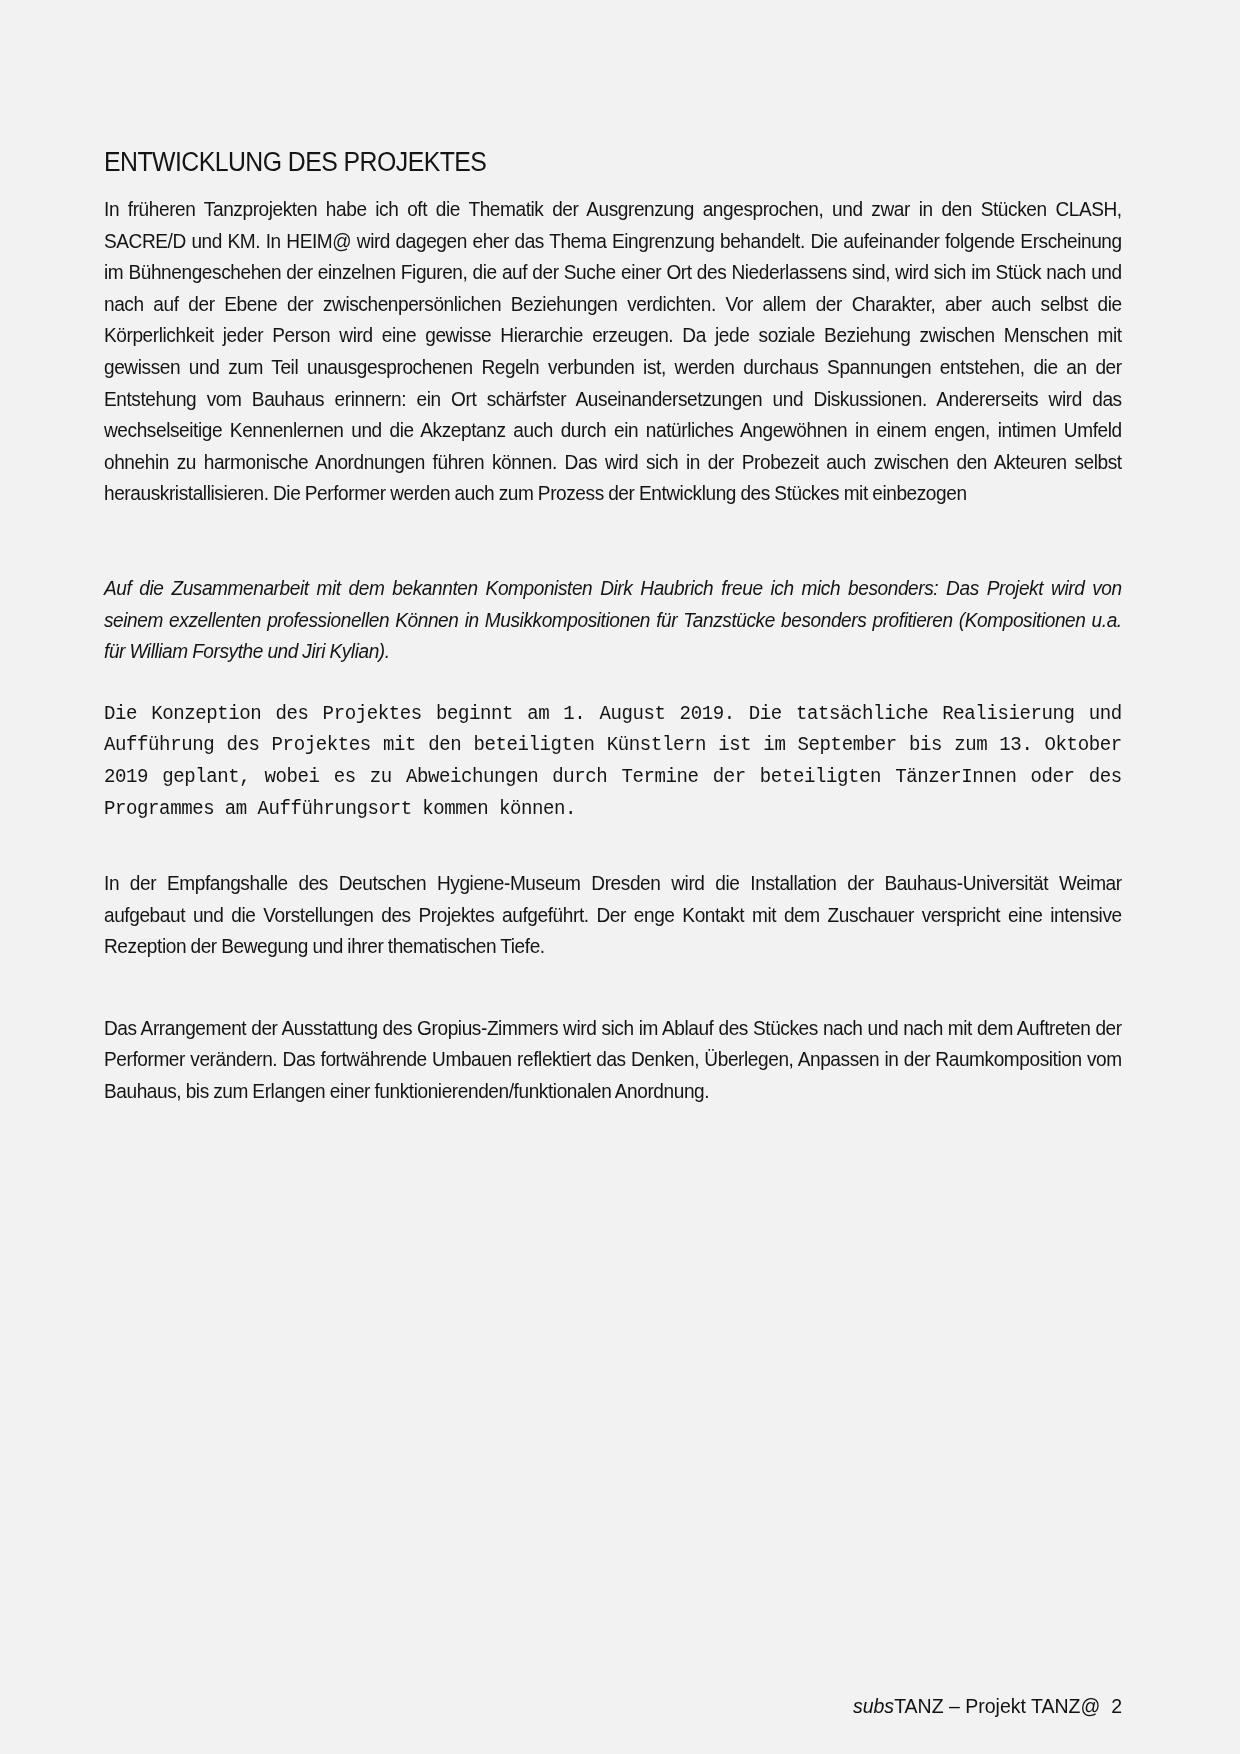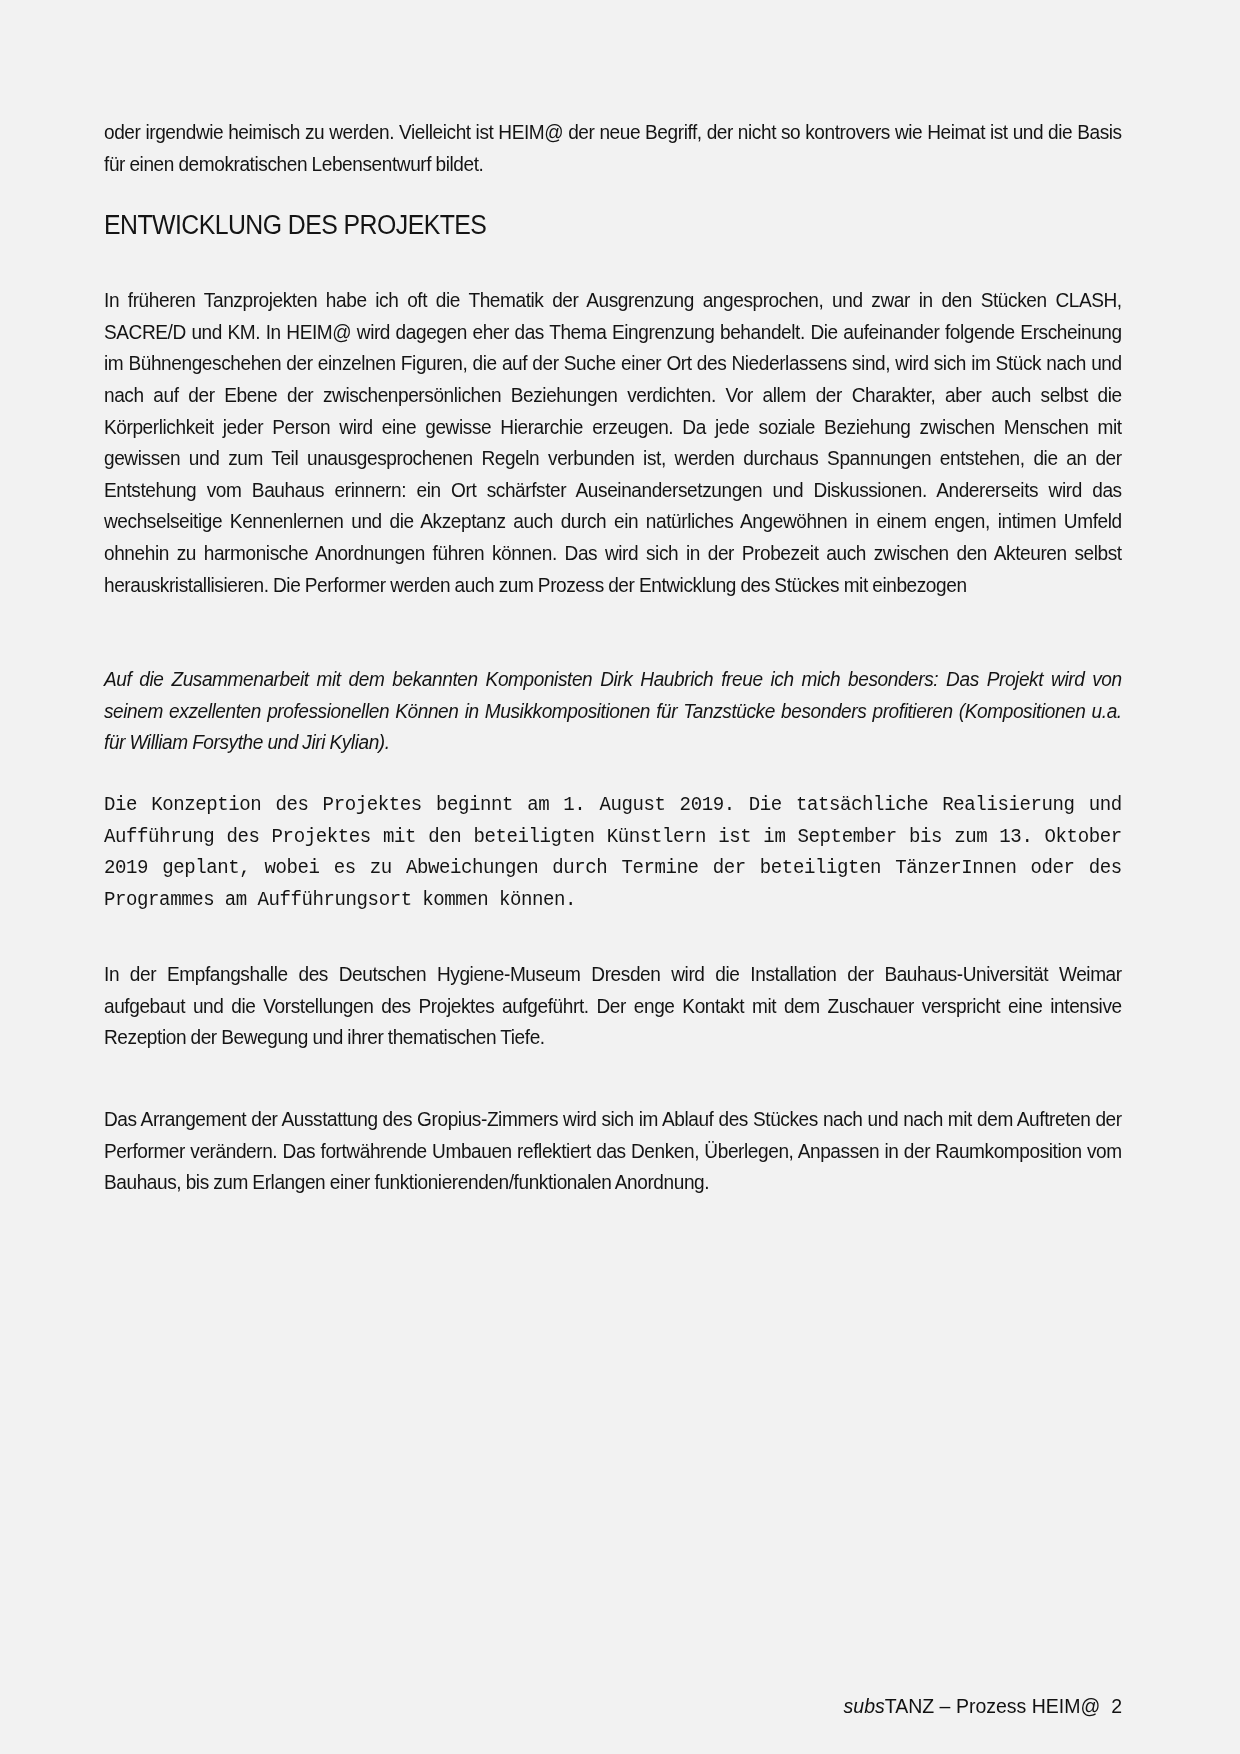--- a/index.html
+++ b/index.html
@@ -38,21 +38,21 @@
       font-size: 27px;
       font-weight: normal;
       letter-spacing: -0.6px;
       margin: 0;
       line-height: 34px;
       transform: scaleX(0.92);
       transform-origin: left center;
     }
     #p-intro { margin-top: 0; }
     #h-section { margin-top: 29px; }
-    #p1 { margin-top: 42px; }
+    #p1 { margin-top: 14px; }
     #p2 { margin-top: 63px; font-style: italic; }
     #p3 { margin-top: 31px; font-family: Liberation Mono, monospace; }
     #p4 { margin-top: 43px; }
     #p5 { margin-top: 50px; }
     .cond {
       display: block;
       transform: scaleX(0.93);
       transform-origin: left top;
       width: 107.5%;
     }
@@ -64,23 +64,20 @@
       font-size: 19.5px;
       color: #111;
       white-space: pre;
     }
     .footer .brand-italic { font-style: italic; margin-top: 16px; }
   </style>
 </head>
 <body>
 
 <div class="page">
-  <p id="p-intro" class="para justify">
-    <span class="cond">oder irgendwie heimisch zu werden. Vielleicht ist HEIM@ der neue Begriff, der nicht so kontrovers wie Heimat ist und die Basis für einen demokratischen Lebensentwurf bildet.</span>
-  </p>
 
   <h2 id="h-section" class="heading">ENTWICKLUNG DES PROJEKTES</h2>
 
   <p id="p1" class="para justify">
     <span class="cond">In früheren Tanzprojekten habe ich oft die Thematik der Ausgrenzung angesprochen, und zwar in den Stücken CLASH, SACRE/D und KM. In HEIM@ wird dagegen eher das Thema Eingrenzung behandelt. Die aufeinander folgende Erscheinung im Bühnengeschehen der einzelnen Figuren, die auf der Suche einer Ort des Niederlassens sind, wird sich im Stück nach und nach auf der Ebene der zwischenpersönlichen Beziehungen verdichten. Vor allem der Charakter, aber auch selbst die Körperlichkeit jeder Person wird eine gewisse Hierarchie erzeugen. Da jede soziale Beziehung zwischen Menschen mit gewissen und zum Teil unausgesprochenen Regeln verbunden ist, werden durchaus Spannungen entstehen, die an der Entstehung vom Bauhaus erinnern: ein Ort schärfster Auseinandersetzungen und Diskussionen. Andererseits wird das wechselseitige Kennenlernen und die Akzeptanz auch durch ein natürliches Angewöhnen in einem engen, intimen Umfeld ohnehin zu harmonische Anordnungen führen können. Das wird sich in der Probezeit auch zwischen den Akteuren selbst herauskristallisieren. Die Performer werden auch zum Prozess der Entwicklung des Stückes mit einbezogen</span>
   </p>
 
   <p id="p2" class="para justify">
     <span class="cond">Auf die Zusammenarbeit mit dem bekannten Komponisten Dirk Haubrich freue ich mich besonders: Das Projekt wird von seinem exzellenten professionellen Können in Musikkompositionen für Tanzstücke besonders profitieren (Kompositionen u.a. für William Forsythe und Jiri Kylian).</span>
   </p>
@@ -91,13 +88,13 @@
 
   <p id="p4" class="para justify">
     <span class="cond">In der Empfangshalle des Deutschen Hygiene-Museum Dresden wird die Installation der Bauhaus-Universität Weimar aufgebaut und die Vorstellungen des Projektes aufgeführt. Der enge Kontakt mit dem Zuschauer verspricht eine intensive Rezeption der Bewegung und ihrer thematischen Tiefe.</span>
   </p>
 
   <p id="p5" class="para justify">
     <span class="cond">Das Arrangement der Ausstattung des Gropius-Zimmers wird sich im Ablauf des Stückes nach und nach mit dem Auftreten der Performer verändern. Das fortwährende Umbauen reflektiert das Denken, Überlegen, Anpassen in der Raumkomposition vom Bauhaus, bis zum Erlangen einer funktionierenden/funktionalen Anordnung.</span>
   </p>
 </div>
 
-<div class="footer"><span class="brand-italic">subs</span><span>TANZ – Prozess HEIM@</span><span>  </span><span>2</span></div>
+<div class="footer"><span class="brand-italic">subs</span><span>TANZ – Projekt TANZ@</span><span>  </span><span>2</span></div>
 
 </body></html>

